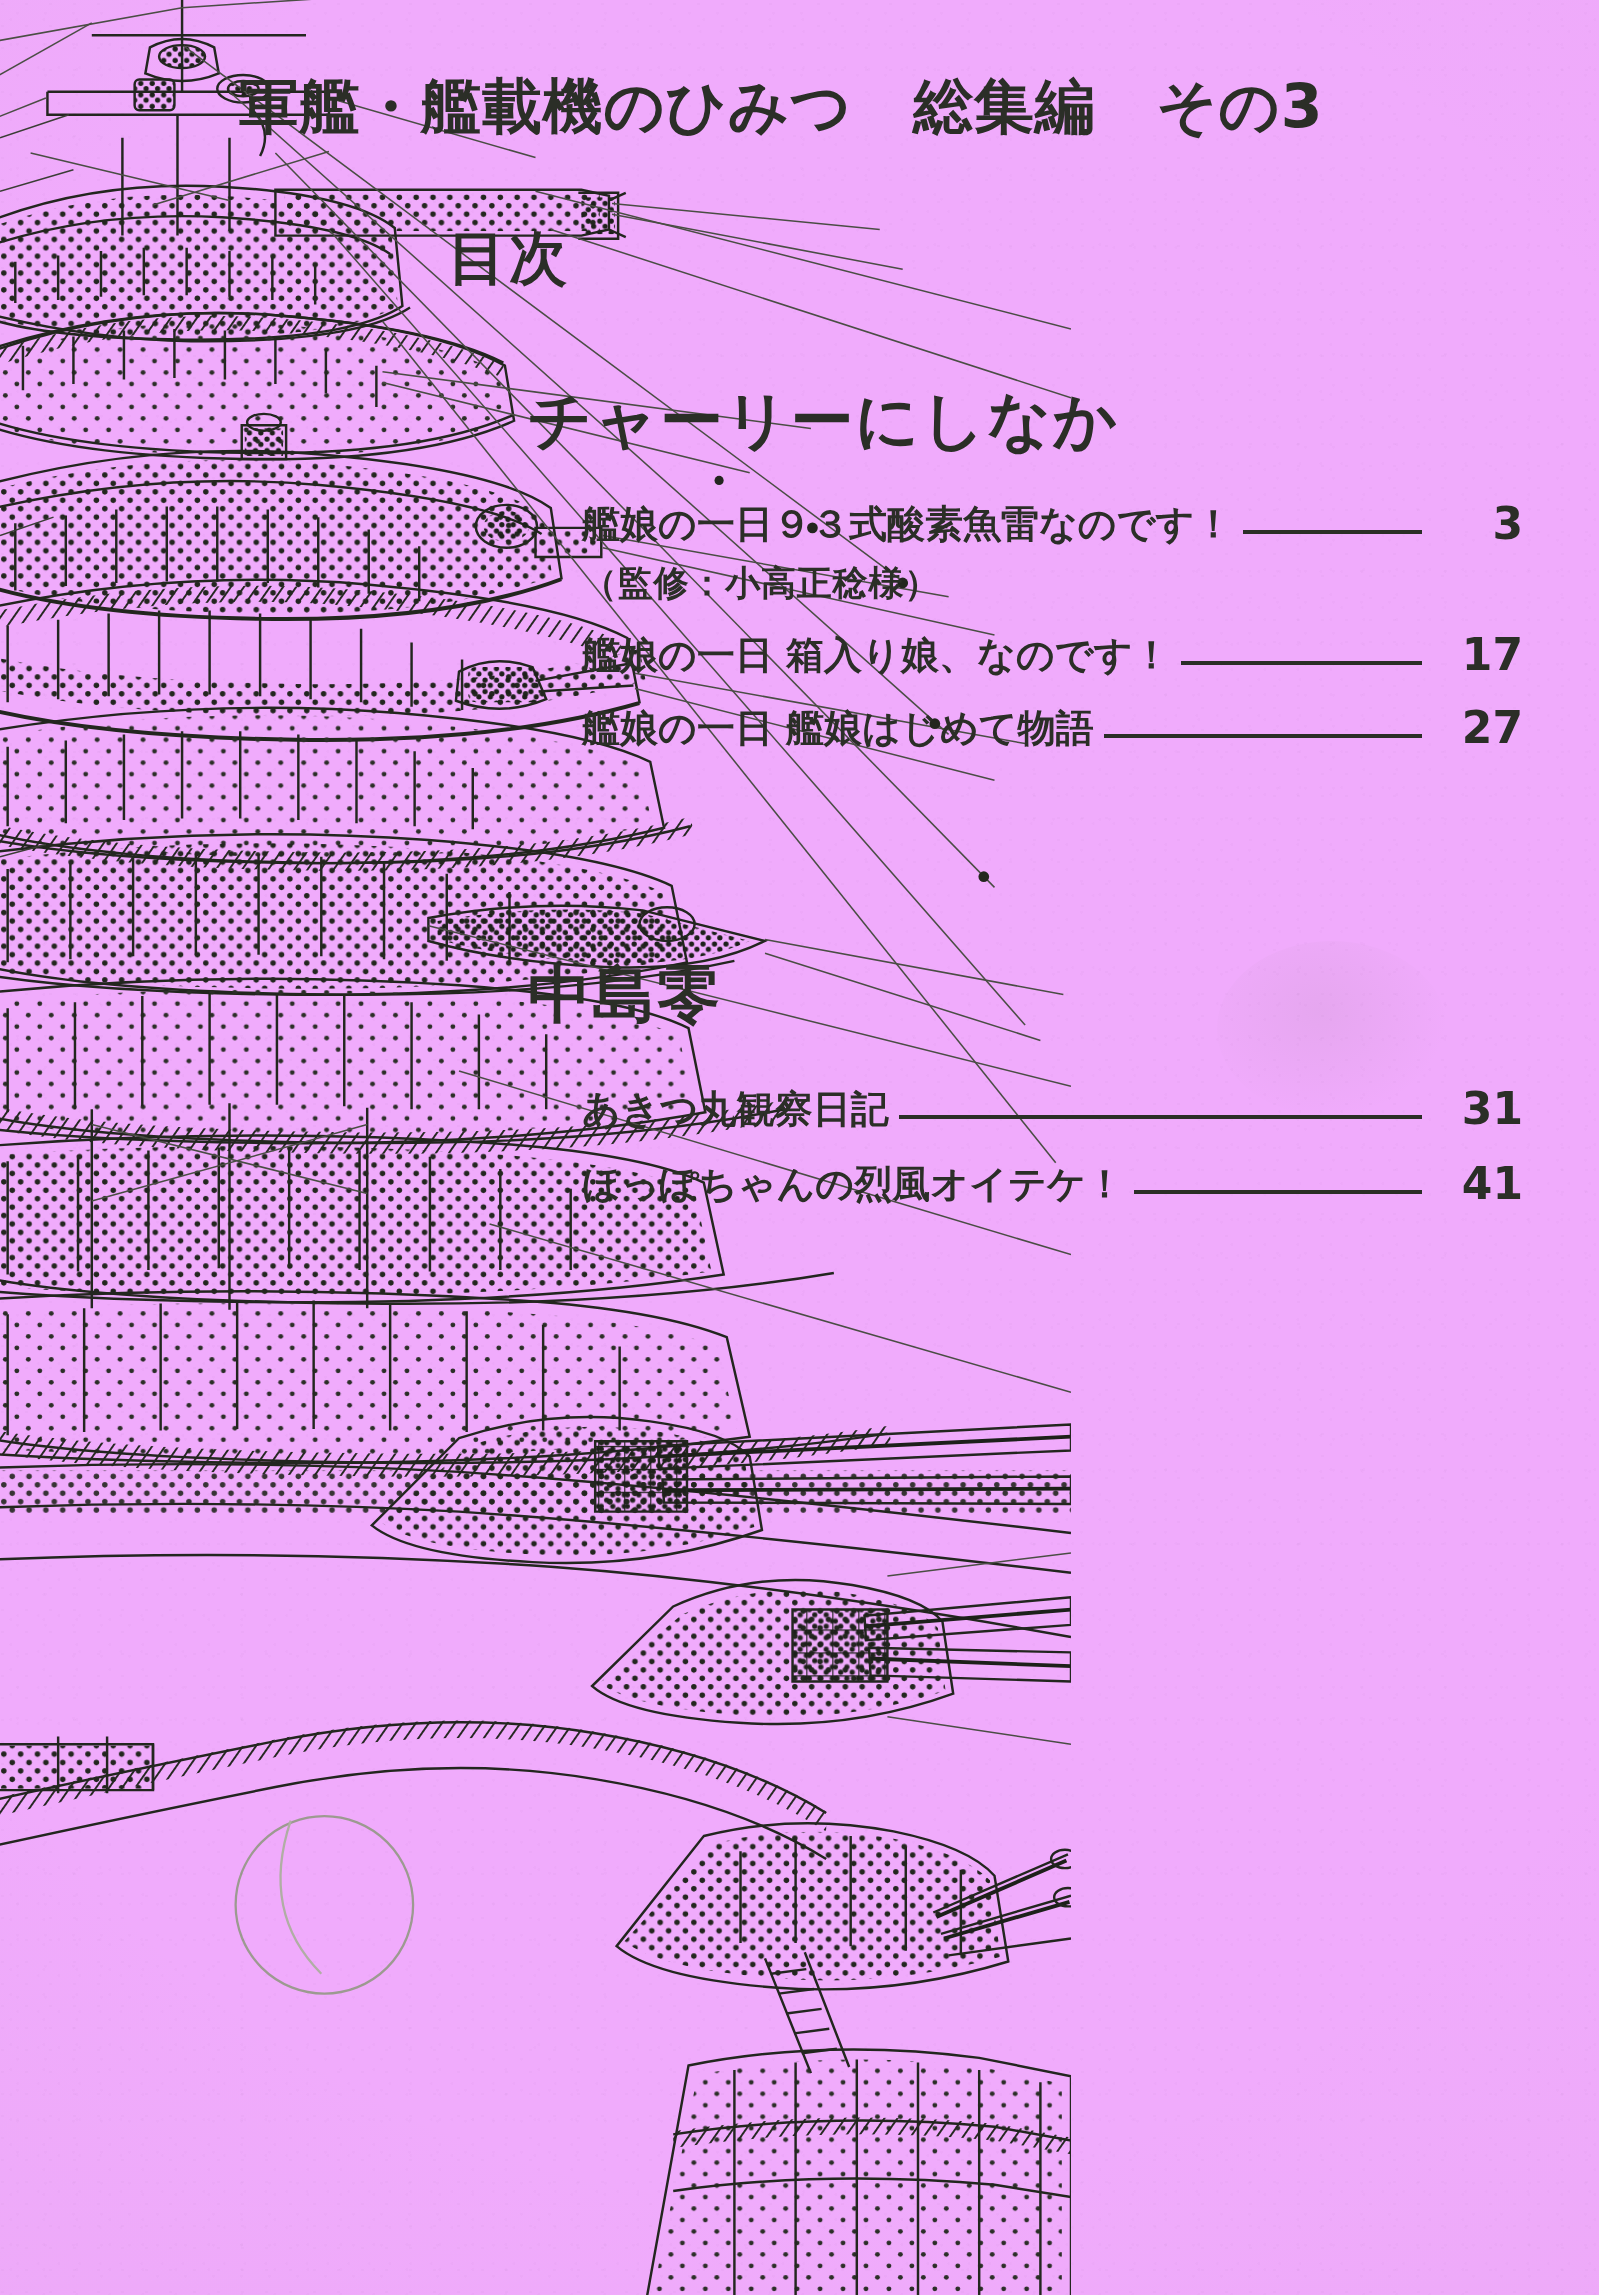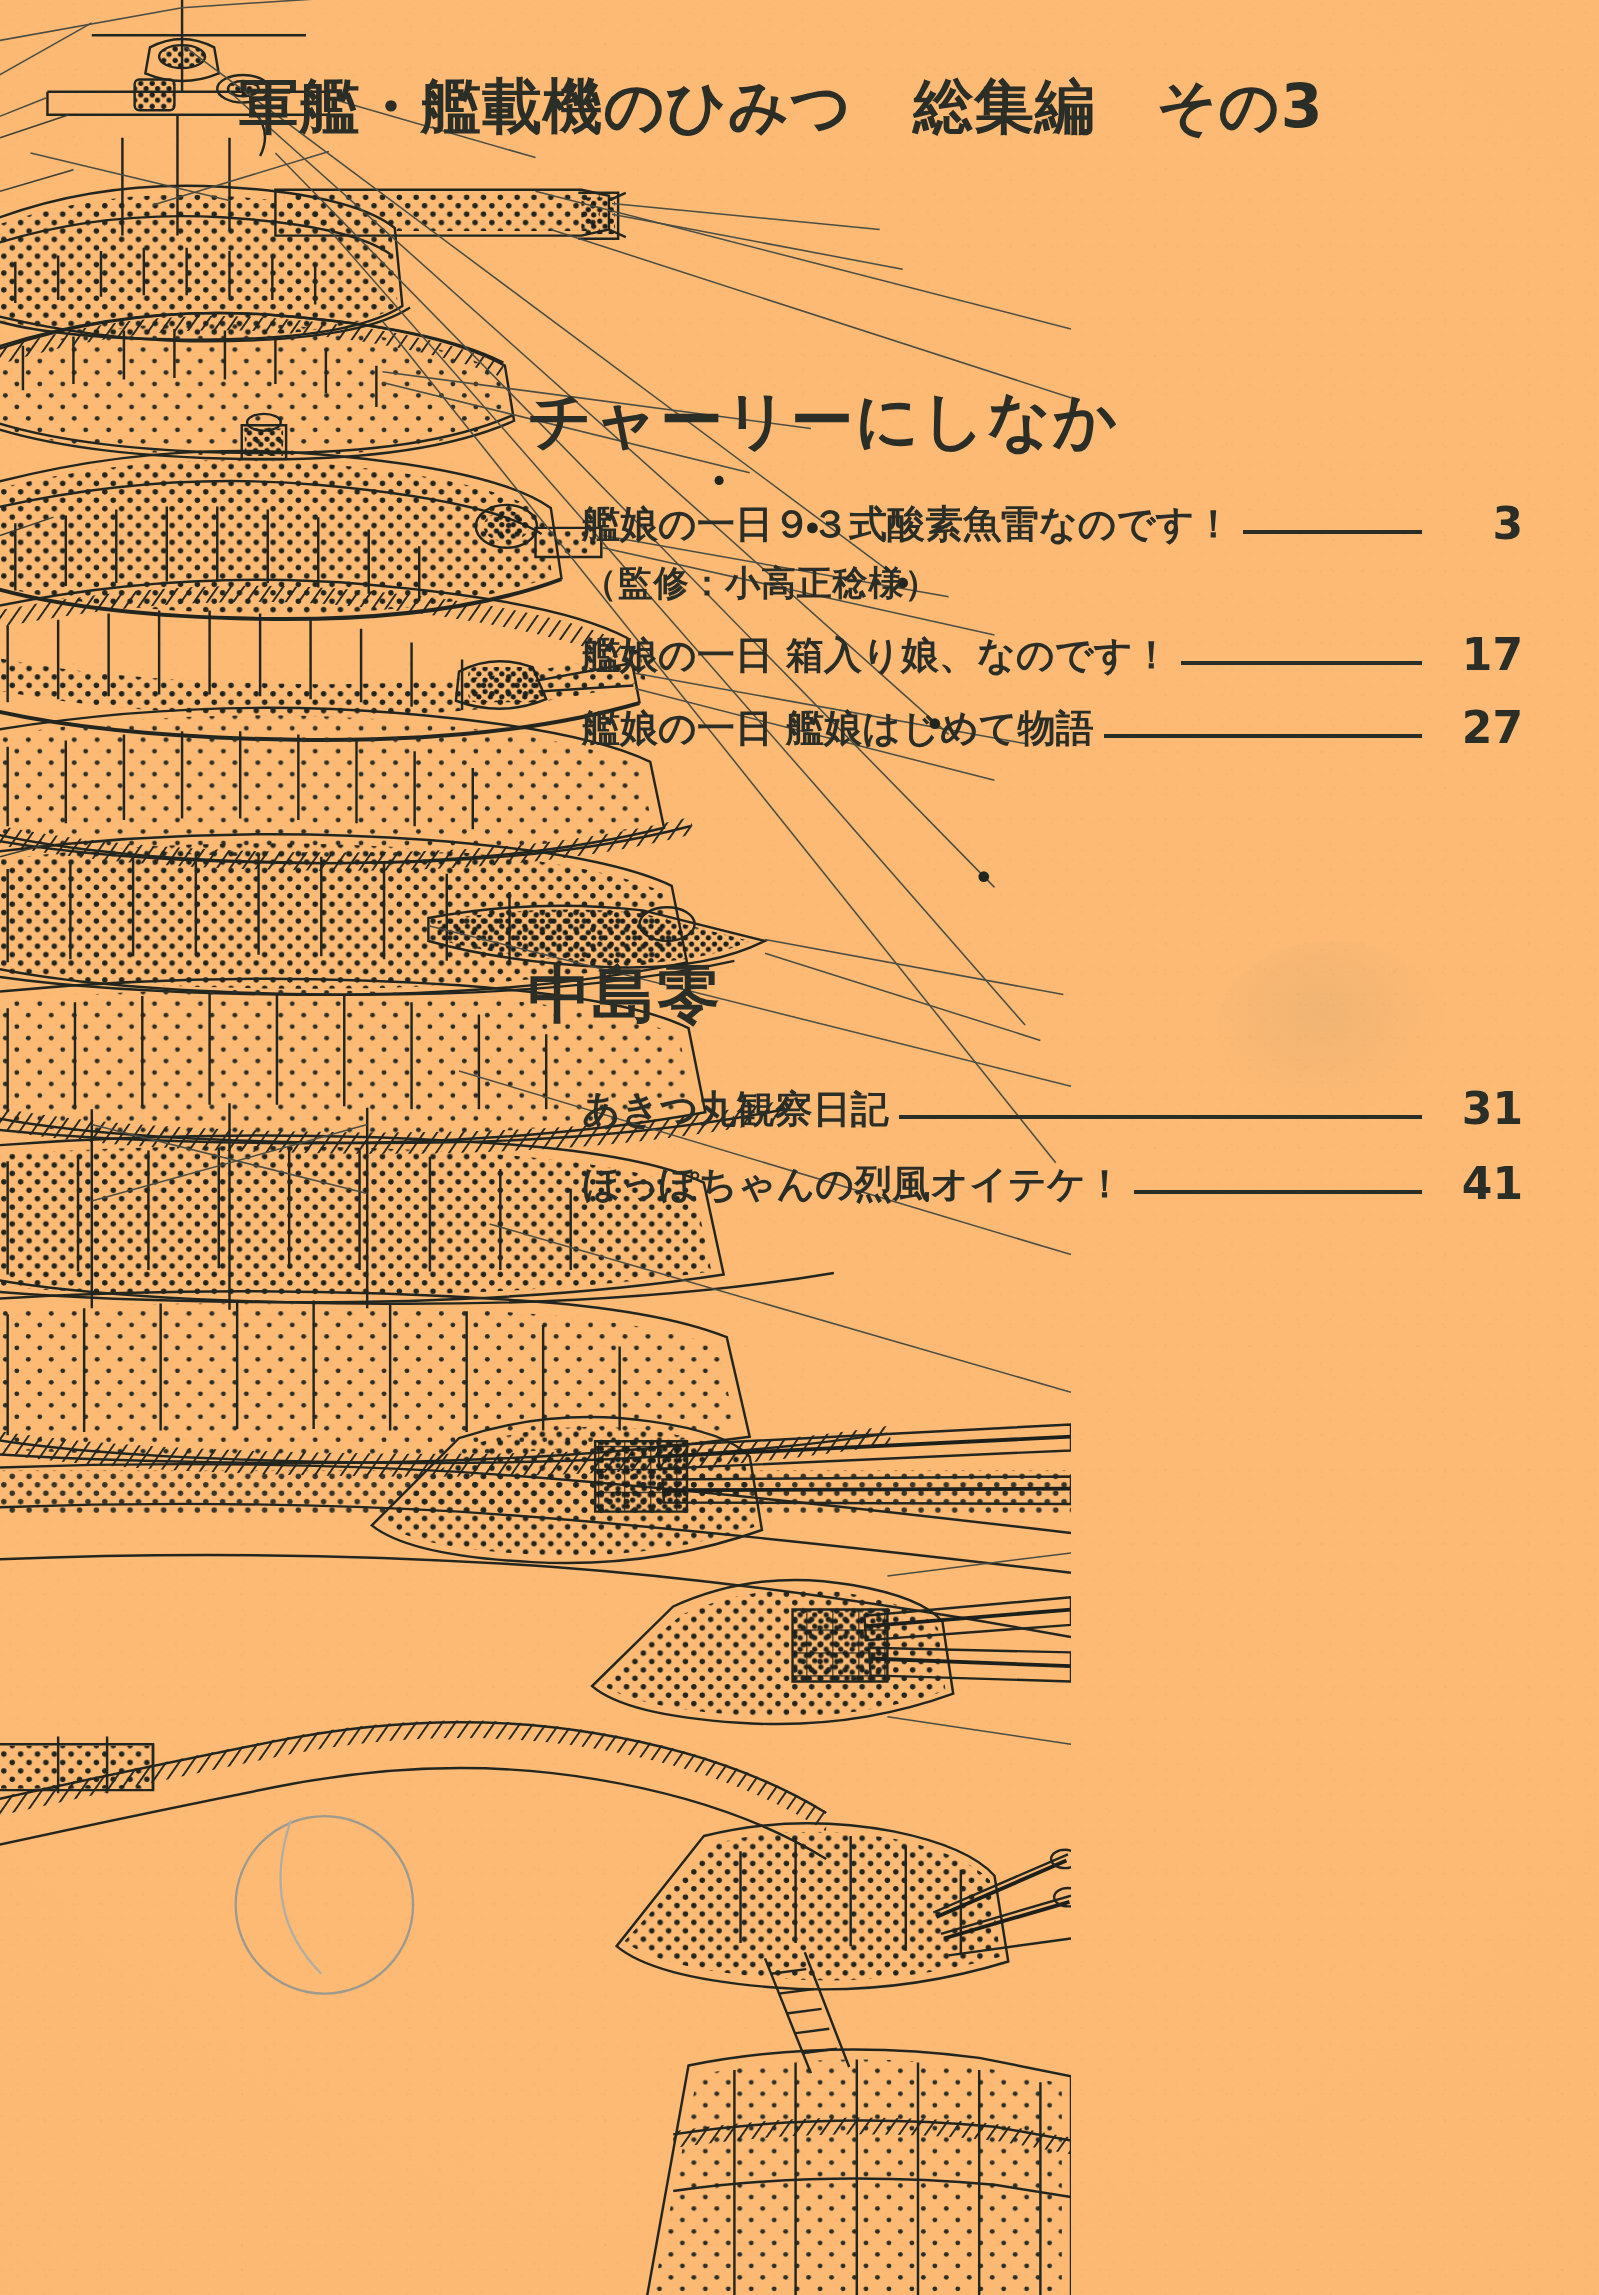--- a/index.html
+++ b/index.html
@@ -6,21 +6,21 @@
   html, body {
     margin: 0;
     padding: 0;
     background: #ffffff;
   }
 
   .page {
     position: relative;
     width: 1600px;
     height: 2295px;
-    background: #fdba74;
+    background: #f0abfc;
     overflow: hidden;
     font-family: "DejaVu Sans", "Liberation Sans", sans-serif;
     color: #2b2e27;
   }
 
   
   .paper-grain {
     position: absolute;
     inset: 0;
     pointer-events: none;
@@ -434,20 +434,21 @@
   </div>
 
   <div class="paper-grain"></div>
   <div class="paper-vignette"></div>
   <div class="smudge"></div>
 
   <div class="content">
 
     <div class="book-title">軍艦・艦載機のひみつ　総集編　その3</div>
 
+    <div class="toc-heading">目次</div>
 
     <div class="author-block b1">
       <div class="author-name">チャーリーにしなか</div>
 
       <div class="entry r1">
         <span class="etitle">艦娘の一日９３式酸素魚雷なのです！</span>
         <span class="leader"></span>
         <span class="epage">3</span>
       </div>
 

